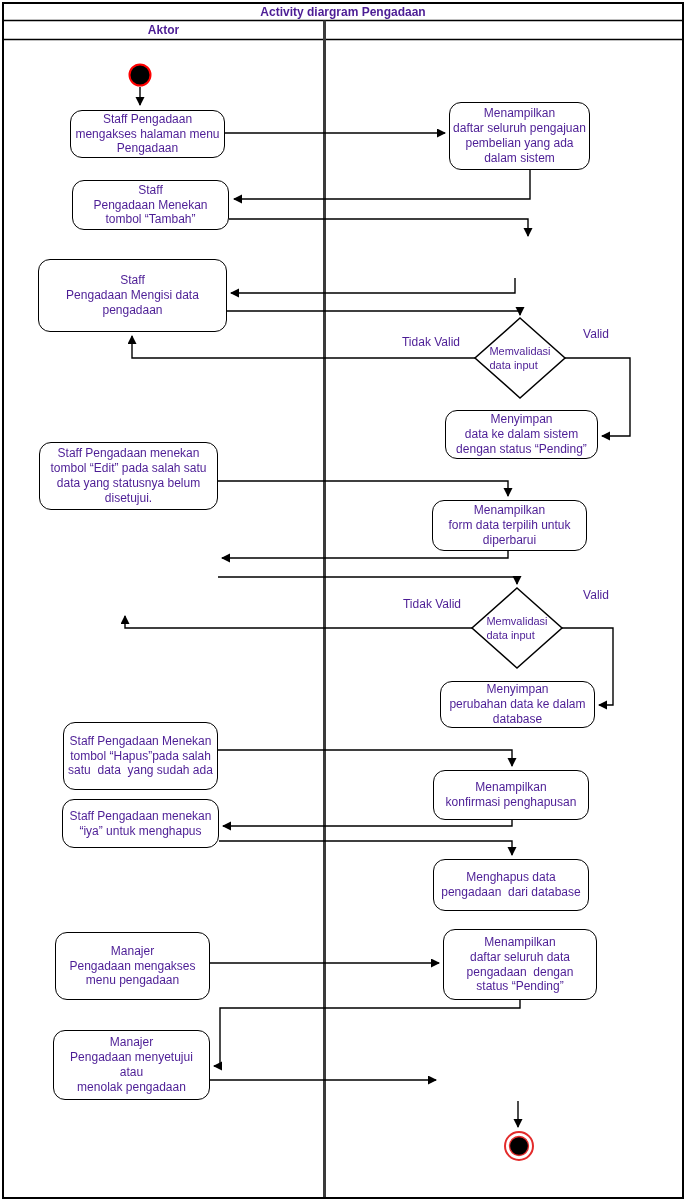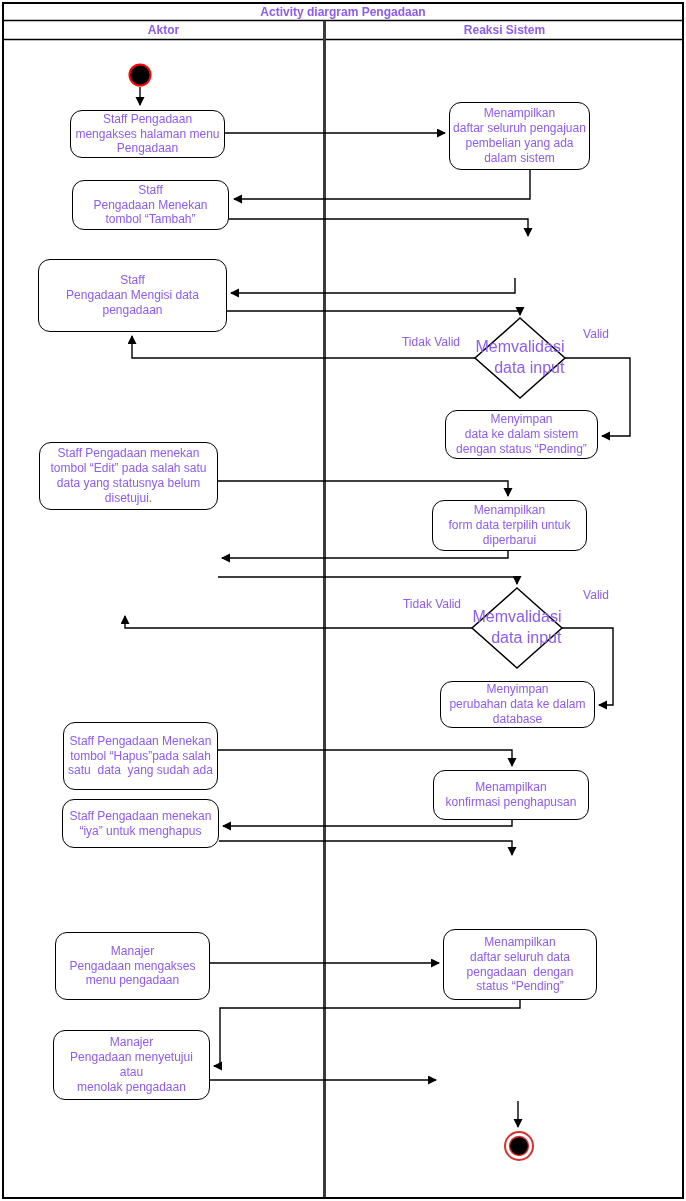--- a/index.html
+++ b/index.html
@@ -1,18 +1,18 @@
 <!DOCTYPE html>
 <html><head>
 <meta charset="utf-8">
 <style>
   html,body{margin:0;padding:0;background:#ffffff;}
   .stage{
     position:relative;width:684px;height:1201px;background:#ffffff;
-    font-family:"Liberation Sans","DejaVu Sans",sans-serif;color:#8b5cf6;
+    font-family:"Liberation Sans","DejaVu Sans",sans-serif;color:#4c1d95;
     overflow:hidden;
   }
   .stage svg{position:absolute;left:0;top:0;}
   .title-bar{
     position:absolute;left:3px;top:3px;width:680px;height:17px;
     display:flex;align-items:center;justify-content:center;
     font-size:12px;font-weight:bold;
   }
   .lane-header{
     position:absolute;top:21px;height:18px;
@@ -23,21 +23,21 @@
   .lane-header.right{left:326px;width:357px;}
   .node{
     position:absolute;box-sizing:border-box;background:#ffffff;
     border:1.5px solid #000;border-radius:12px;
     display:flex;align-items:center;justify-content:center;
     text-align:center;font-size:12px;line-height:1.24;
     white-space:pre-wrap;padding:1px 3px;
   }
   .diamond-label{
     position:absolute;transform:translate(-50%,-50%);
-    text-align:right;font-size:16px;line-height:1.3;white-space:pre-wrap;
+    text-align:left;font-size:11px;line-height:1.3;white-space:pre-wrap;
   }
   .edge-label{
     position:absolute;transform:translate(-50%,-50%);
     font-size:12px;white-space:nowrap;
   }
 </style>
 </head>
 <body>
 
 <div class="stage">
@@ -86,21 +86,20 @@
     </g>
 
     <g fill="#fff" stroke="#000" stroke-width="1.5">
       <polygon points="520,318 565,358 520,398 475,358"></polygon>
       <polygon points="517,588 562,628 517,668 472,628"></polygon>
     </g>
   </svg>
 
   <div class="title-bar">Activity diargram Pengadaan</div>
   <div class="lane-header left">Aktor</div>
-  <div class="lane-header right">Reaksi Sistem</div>
 
   <div class="node" style="left:70px;top:110px;width:155px;height:48px">Staff Pengadaan
 mengakses halaman menu
 Pengadaan</div>
   <div class="node" style="left:72px;top:180px;width:157px;height:50px">Staff
 Pengadaan Menekan
 tombol “Tambah”</div>
   <div class="node" style="left:38px;top:259px;width:189px;height:73px">Staff
 Pengadaan Mengisi data
 pengadaan</div>
@@ -128,20 +127,22 @@
 data ke dalam sistem
 dengan status “Pending”</div>
   <div class="node" style="left:432px;top:500px;width:155px;height:51px">Menampilkan
 form data terpilih untuk
 diperbarui</div>
   <div class="node" style="left:440px;top:681px;width:155px;height:47px">Menyimpan
 perubahan data ke dalam
 database</div>
   <div class="node" style="left:433px;top:770px;width:156px;height:50px">Menampilkan
 konfirmasi penghapusan</div>
+  <div class="node" style="left:433px;top:859px;width:156px;height:52px">Menghapus data
+pengadaan  dari database</div>
   <div class="node" style="left:443px;top:929px;width:154px;height:71px">Menampilkan
 daftar seluruh data
 pengadaan  dengan
 status “Pending”</div>
 
   <div class="diamond-label" style="left:520px;top:358px">Memvalidasi
 data input</div>
   <div class="diamond-label" style="left:517px;top:628px">Memvalidasi
 data input</div>
 

